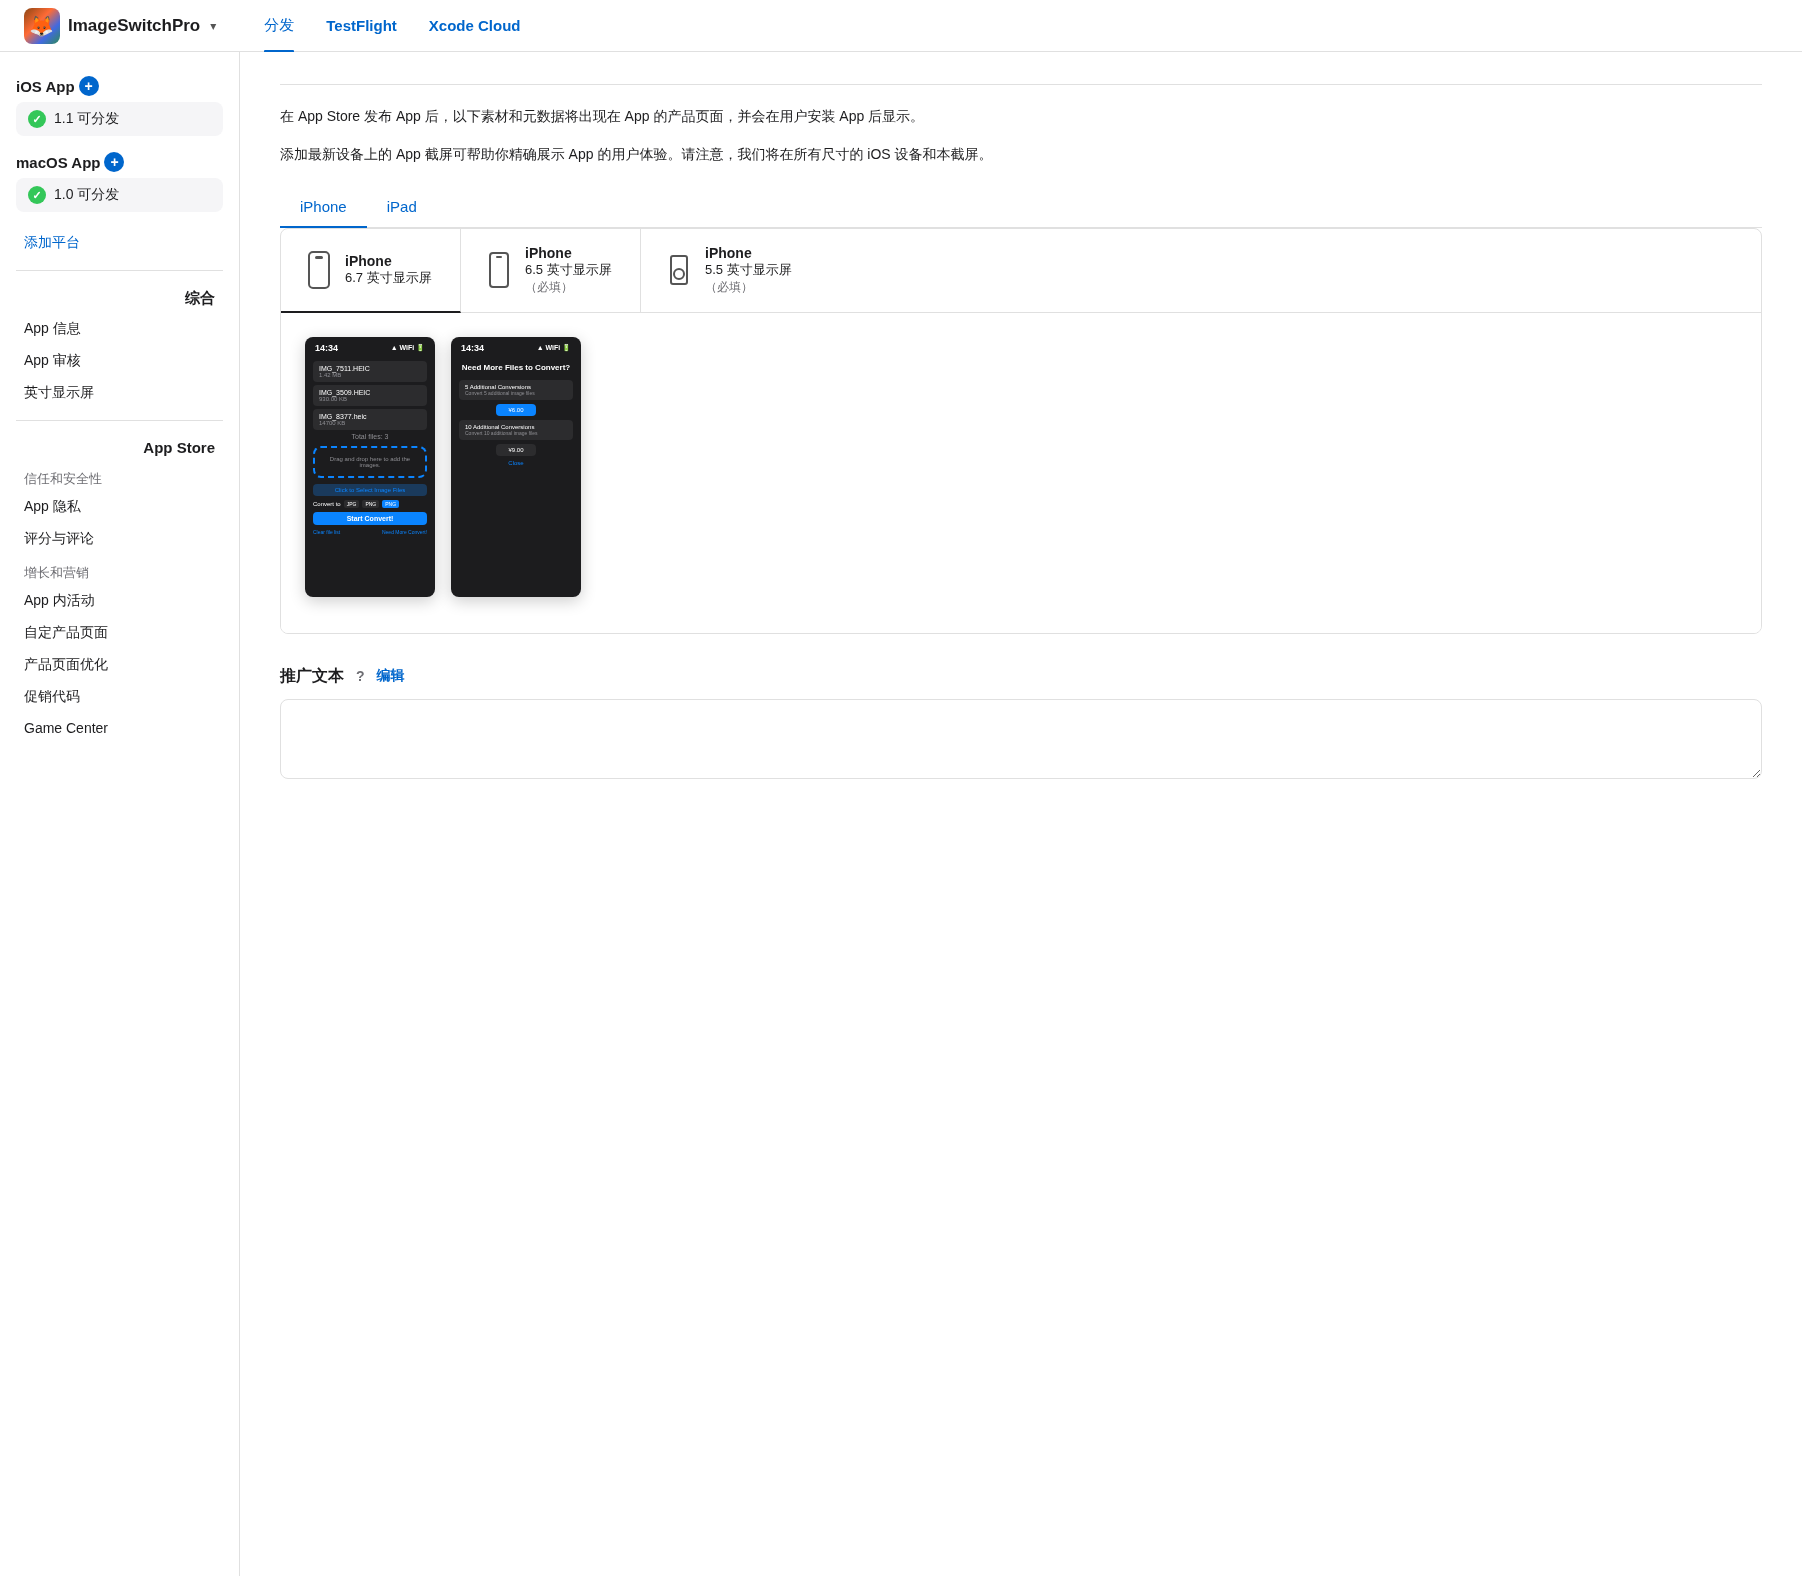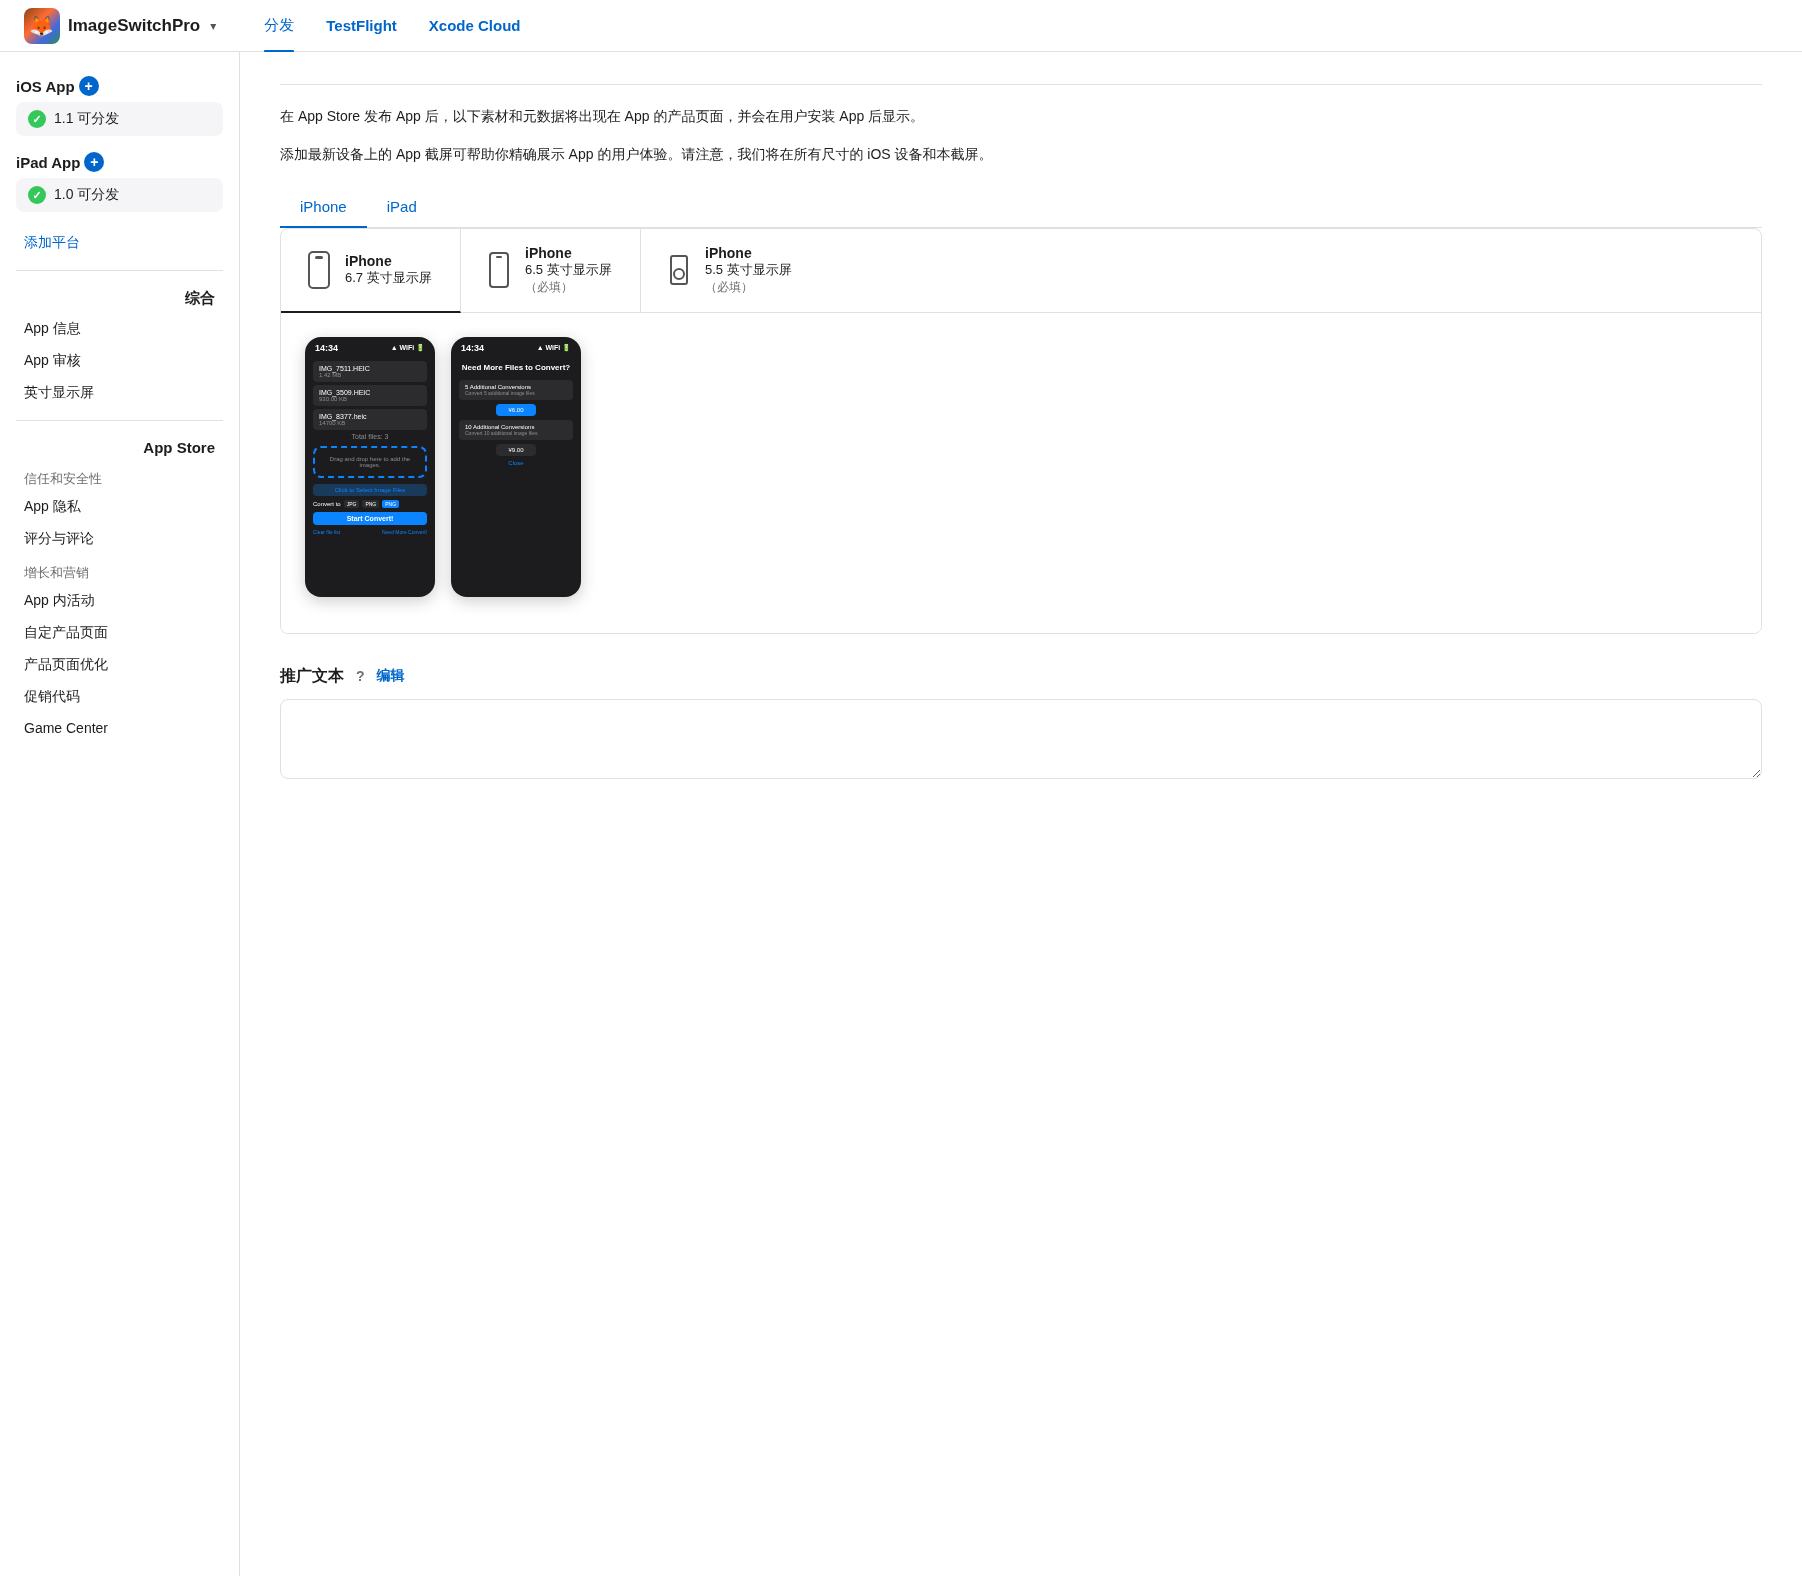--- a/index.html
+++ b/index.html
@@ -341,21 +341,21 @@
     .screenshots-area {
       padding: 24px;
       display: flex;
       gap: 16px;
       background: #fff;
       min-height: 320px;
     }
     .screenshot-mock {
       width: 130px;
       height: 260px;
-      border-radius: 16px;
+      border-radius: 8px;
       overflow: hidden;
       position: relative;
       background: #1c1c1e;
       box-shadow: 0 4px 16px rgba(0,0,0,0.2);
       flex-shrink: 0;
     }
     .mock-status-bar {
       display: flex;
       justify-content: space-between;
       align-items: center;
@@ -555,21 +555,21 @@
         <div class="sidebar-add-btn">+</div>
       </div>
       <div class="sidebar-version-item">
         <div class="status-dot"></div>
         <span>1.1 可分发</span>
       </div>
     </div>
 
     <div class="sidebar-app-section">
       <div class="sidebar-app-label">
-        <span>iPad App</span>
+        <span>macOS App</span>
         <div class="sidebar-add-btn">+</div>
       </div>
       <div class="sidebar-version-item">
         <div class="status-dot"></div>
         <span>1.0 可分发</span>
       </div>
     </div>
 
     <a class="sidebar-link">添加平台</a>
 

